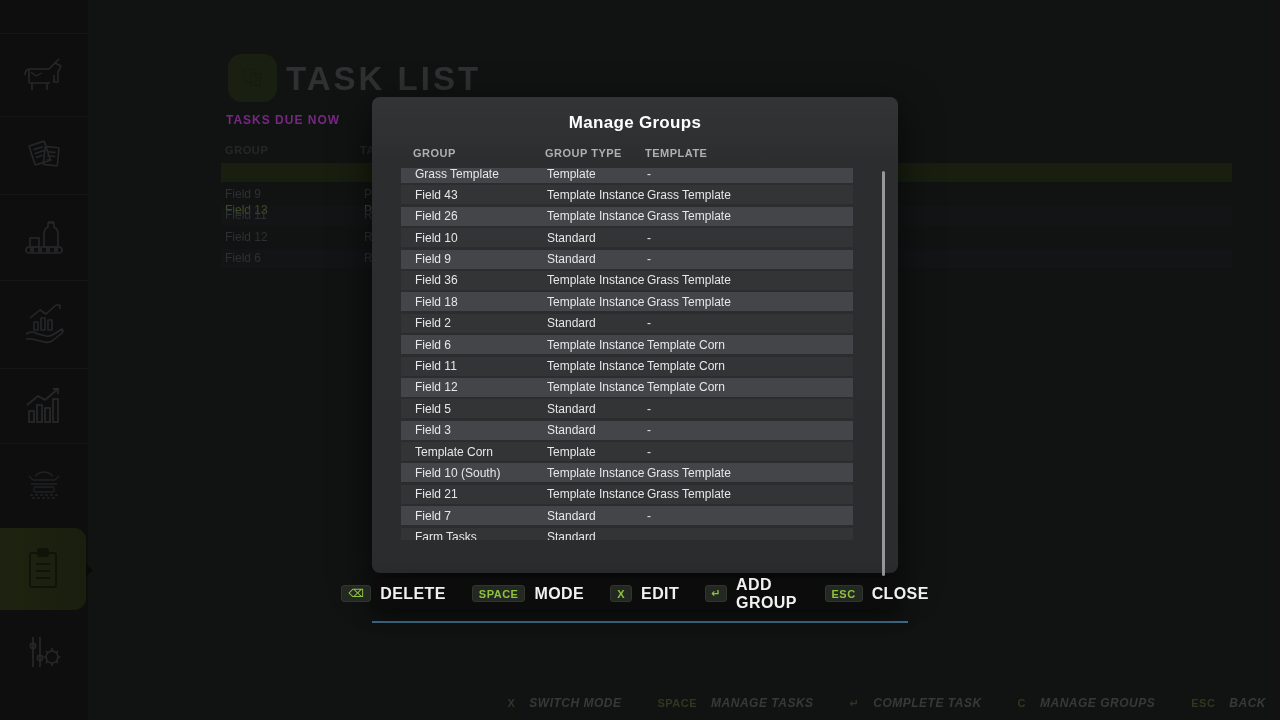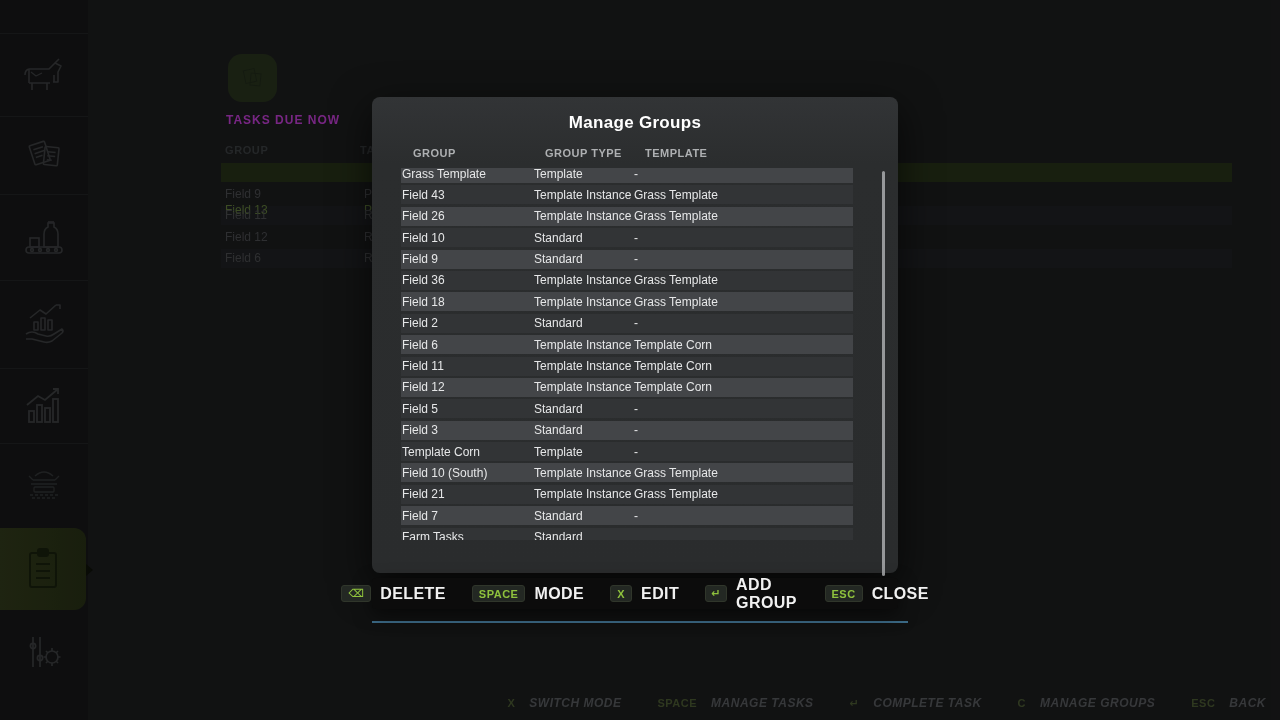--- a/index.html
+++ b/index.html
@@ -74,21 +74,21 @@
     border-radius:8px; box-shadow:0 12px 40px rgba(0,0,0,.65);
   }
   #modal-title { position:absolute; left:0; top:16px; width:100%; text-align:center;
     font-size:17px; font-weight:700; color:#ffffff; letter-spacing:.3px; }
   #modal-headers { position:absolute; left:29px; top:50px; width:452px;
     display:grid; grid-template-columns:132px 100px 1fr; padding-left:12px; }
   #modal-headers span { font-size:11px; font-weight:600; letter-spacing:.5px; color:#aeb0b2; }
   #modal-viewport { position:absolute; left:29px; top:71px; width:452px; height:372px; overflow:hidden; }
   #modal-rows { margin-top:-4px; }
   .mrow { height:19px; margin-bottom:2.4px; display:grid; grid-template-columns:132px 100px 1fr;
-    align-items:center; padding-left:1px; background:#323436; }
+    align-items:center; padding-left:14px; background:#323436; }
   .mrow:nth-of-type(odd) { background:#434548; }
   .mrow span { font-size:12px; color:#e6e7e8; }
   #modal-scrollbar { position:absolute; left:510px; top:74px; width:3px; height:434px;
     background:rgba(0,0,0,.25); border-radius:2px; }
   #modal-scroll-thumb { position:absolute; left:0; top:0; width:3px; height:405px;
     background:#96989a; border-radius:2px; }
   
   #key-bar {
     position:absolute; left:372px; top:578px; width:526px; height:31px; z-index:10;
     background:#0c0c0c; border-radius:4px;
@@ -220,20 +220,21 @@
         </svg>
       </div>
     </div>
 
     <div id="page-header-icon">
       <div class="doc-glyph">
         <i style="left:2px;top:2px;width:12px;height:14px;transform:rotate(-12deg)"></i>
         <i style="left:8px;top:6px;width:11px;height:13px;transform:rotate(6deg)"></i>
       </div>
     </div>
+    <div id="page-title">TASK LIST</div>
     <div id="section-label">TASKS DUE NOW</div>
 
     <div id="bg-table-headers">
       <span>GROUP</span>
       <span>TASK</span>
     </div>
     <div id="bg-rows">
 
         <div class="bg-row selected">
           <span>Field 13</span>

